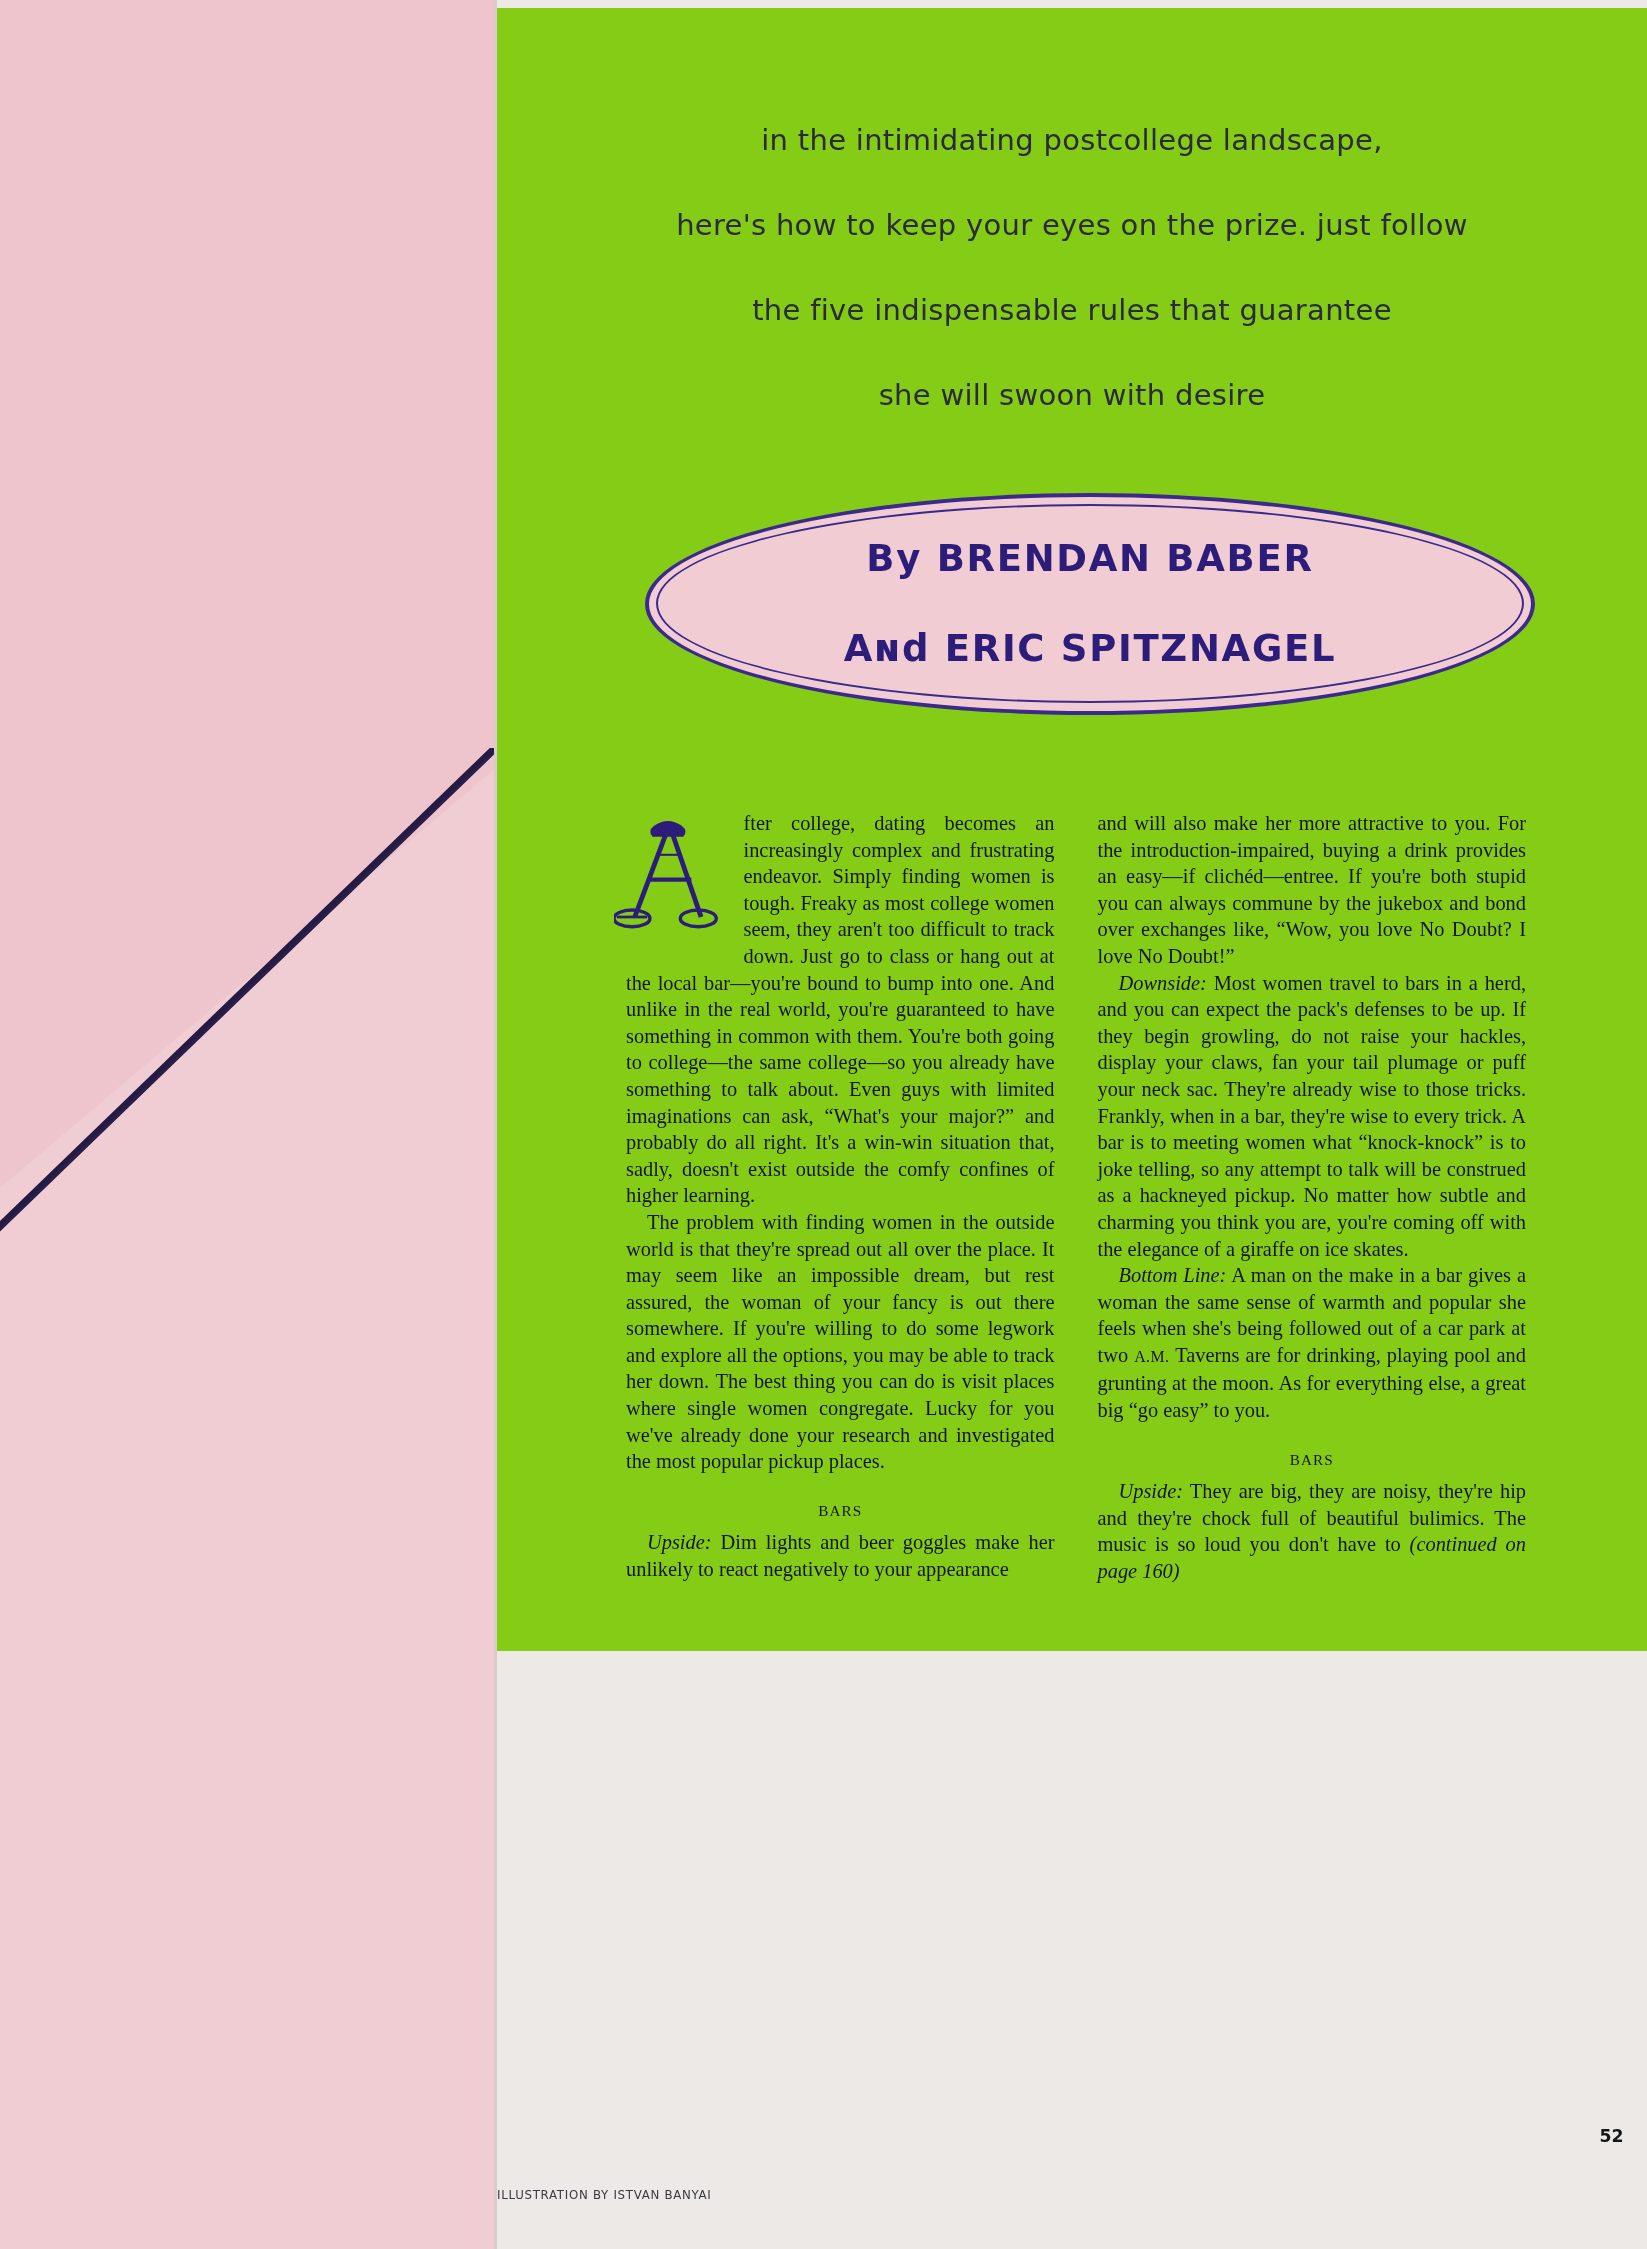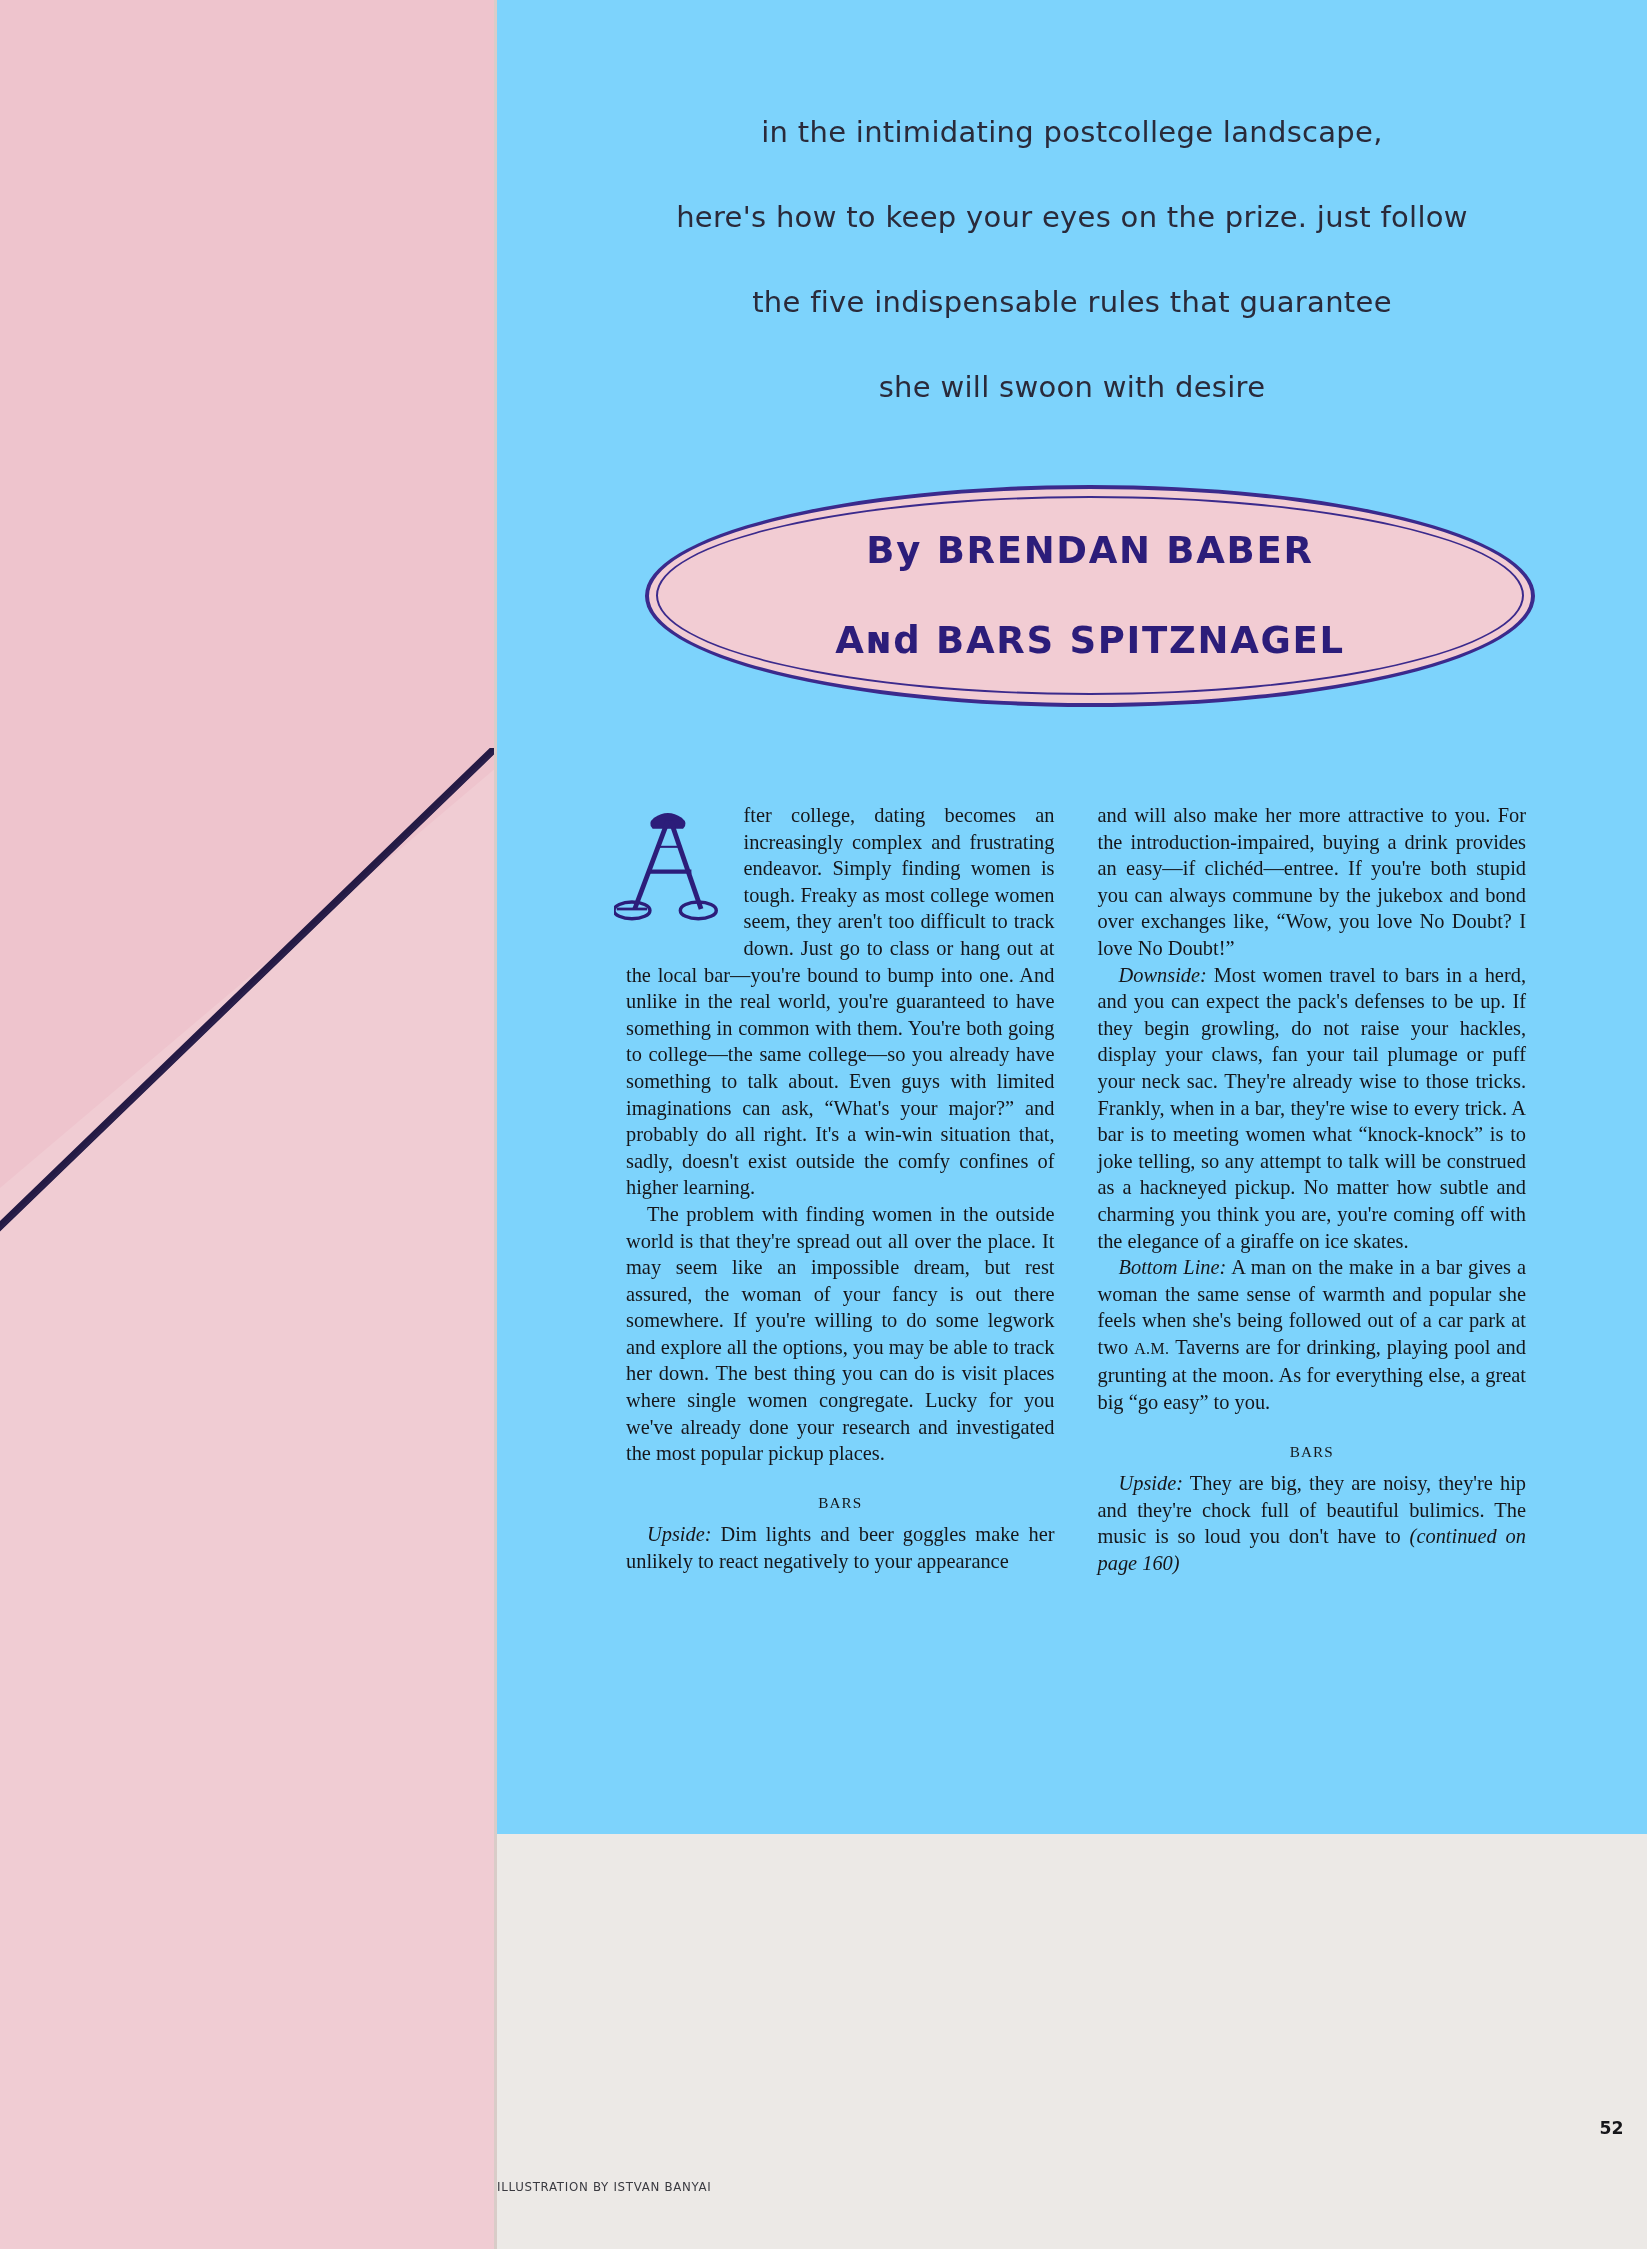--- a/index.html
+++ b/index.html
@@ -49,24 +49,24 @@
     position: absolute;
     right: 0; top: 0;
     width: 2.8px; height: 100%;
     background: #d9ccc8;
   }
 
   
   #page {
     position: absolute;
     left: 497px;
-    top: 0;
+    top: 8px;
     width: 1150px;
-    height: 1834px;
-    background: #7dd3fc;
+    height: 1643px;
+    background: #84cc16;
   }
 
   
   #deck {
     position: absolute;
     left: 0;
     top: 90px;
     width: 1150px;
     text-align: center;
     font-family: "DejaVu Sans", sans-serif;
@@ -220,21 +220,21 @@
     <div class="line">here's how to keep your eyes on the prize. just follow</div>
     <div class="line">the five indispensable rules that guarantee</div>
     <div class="line">she will swoon with desire</div>
   </div>
 
   <div id="byline-wrap">
     <div id="byline-ellipse-outer"></div>
     <div id="byline-ellipse-inner"></div>
     <div id="byline-text">
       <div class="bl">By BRENDAN BABER</div>
-      <div class="bl">Aɴd BARS SPITZNAGEL</div>
+      <div class="bl">Aɴd ERIC SPITZNAGEL</div>
     </div>
   </div>
 
   <div id="columns">
 
     <div class="col">
       <div id="dropcap-holder">
         <svg viewBox="0 0 178 190" width="123" height="132">
 
           <path d="M58 18 Q78 4 98 18 Q108 26 100 34 L56 34 Q48 26 58 18 Z" fill="#2c1d7a"></path>

